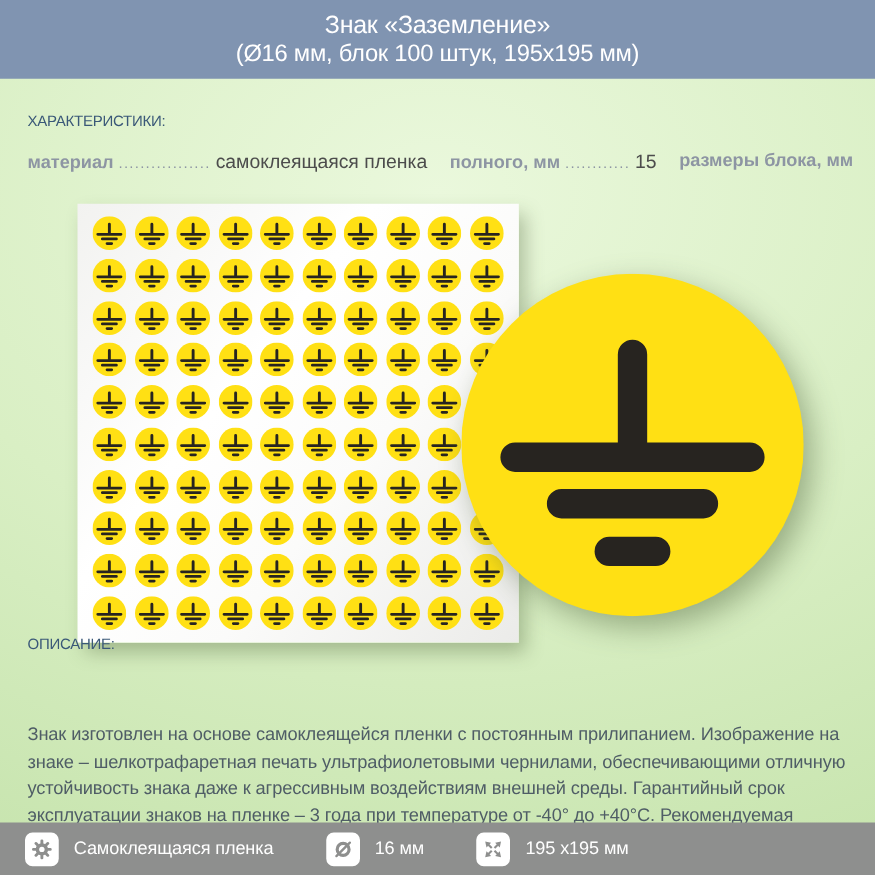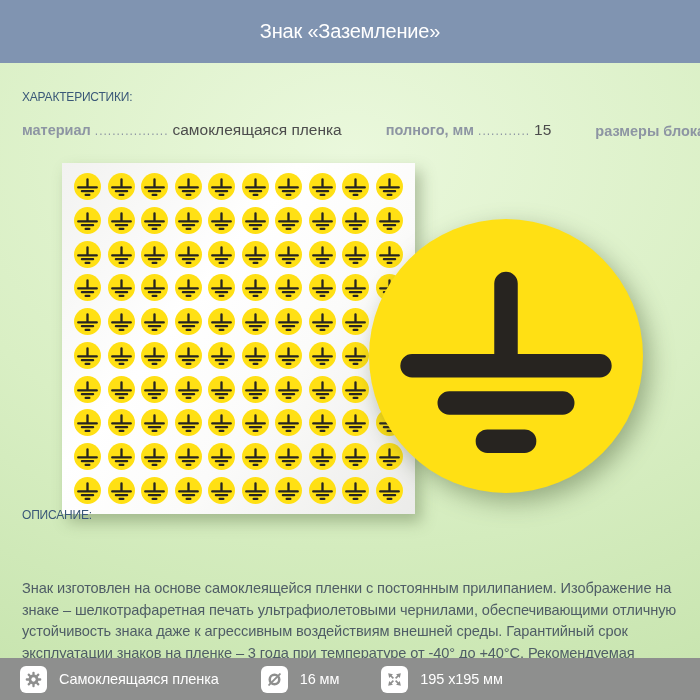--- a/index.html
+++ b/index.html
@@ -41,21 +41,21 @@
   .section-heading{
     position:absolute;left:22px;
     color:var(--heading);font-size:12px;font-weight:normal;letter-spacing:-0.2px;
   }
   #characteristics-heading{top:90px;}
   #description-heading{top:508px;}
 
   
   .char-row{
     position:absolute;left:22px;top:121px;width:670px;
-    display:flex;gap:44px;align-items:flex-end;white-space:nowrap;
+    display:flex;gap:18px;align-items:flex-start;white-space:nowrap;
   }
   .char-item{font-size:14.5px;}
   .char-label{color:var(--label);font-weight:bold;}
   .char-dots{color:var(--label);letter-spacing:1px;margin:0 4px;font-size:12px;}
   .char-value{color:var(--value);font-size:15.5px;}
 
   
   .visual{position:absolute;left:0;top:0;width:700px;height:700px;pointer-events:none;}
   .sticker-sheet{
     position:absolute;left:62px;top:163px;width:353px;height:351px;
@@ -105,20 +105,21 @@
       <circle class="sym-bg" cx="140" cy="140" r="140"></circle>
       <path class="sym-stroke" d="M140 66 L140 150 M44 150 L236 150 M82 188 L198 188 M121 227 L159 227"></path>
     </g>
   </defs>
 </svg>
 
 <div class="stage">
 
   <div class="header">
     <div class="title">Знак «Заземление»</div>
+    <div class="subtitle">(Ø16 мм, блок 100 штук, 195х195 мм)</div>
   </div>
 
   <div class="section-heading" id="characteristics-heading">ХАРАКТЕРИСТИКИ:</div>
 
   <div class="char-row">
     <div class="char-item">
       <span class="char-label">материал</span><span class="char-dots">.................</span><span class="char-value">самоклеящаяся пленка</span>
     </div>
     <div class="char-item">
       <span class="char-label">полного, мм</span><span class="char-dots">............</span><span class="char-value">15</span>

